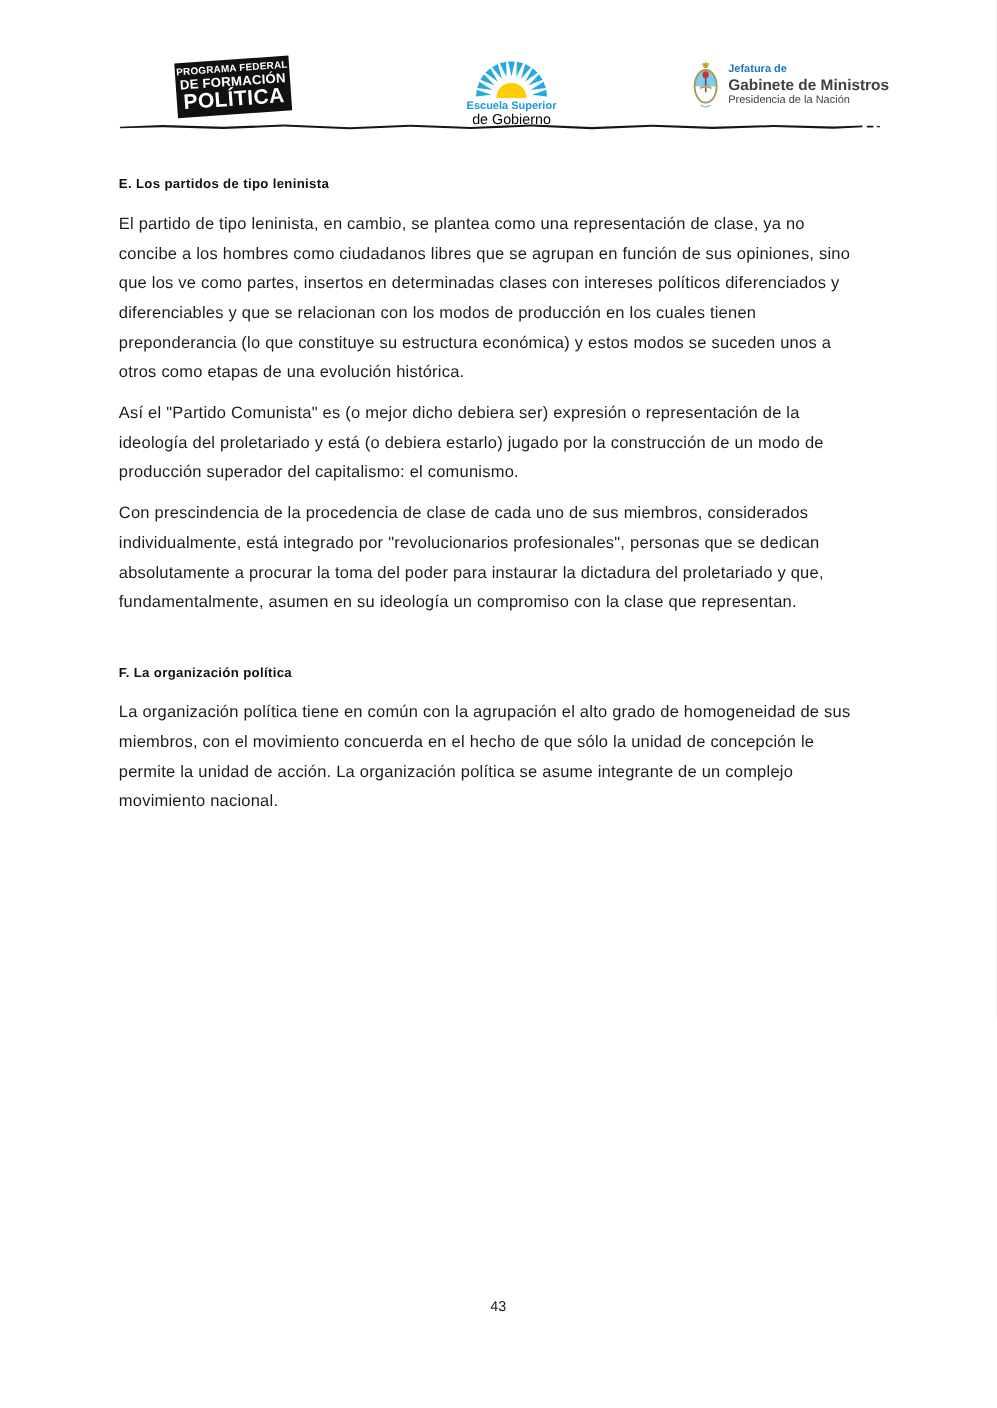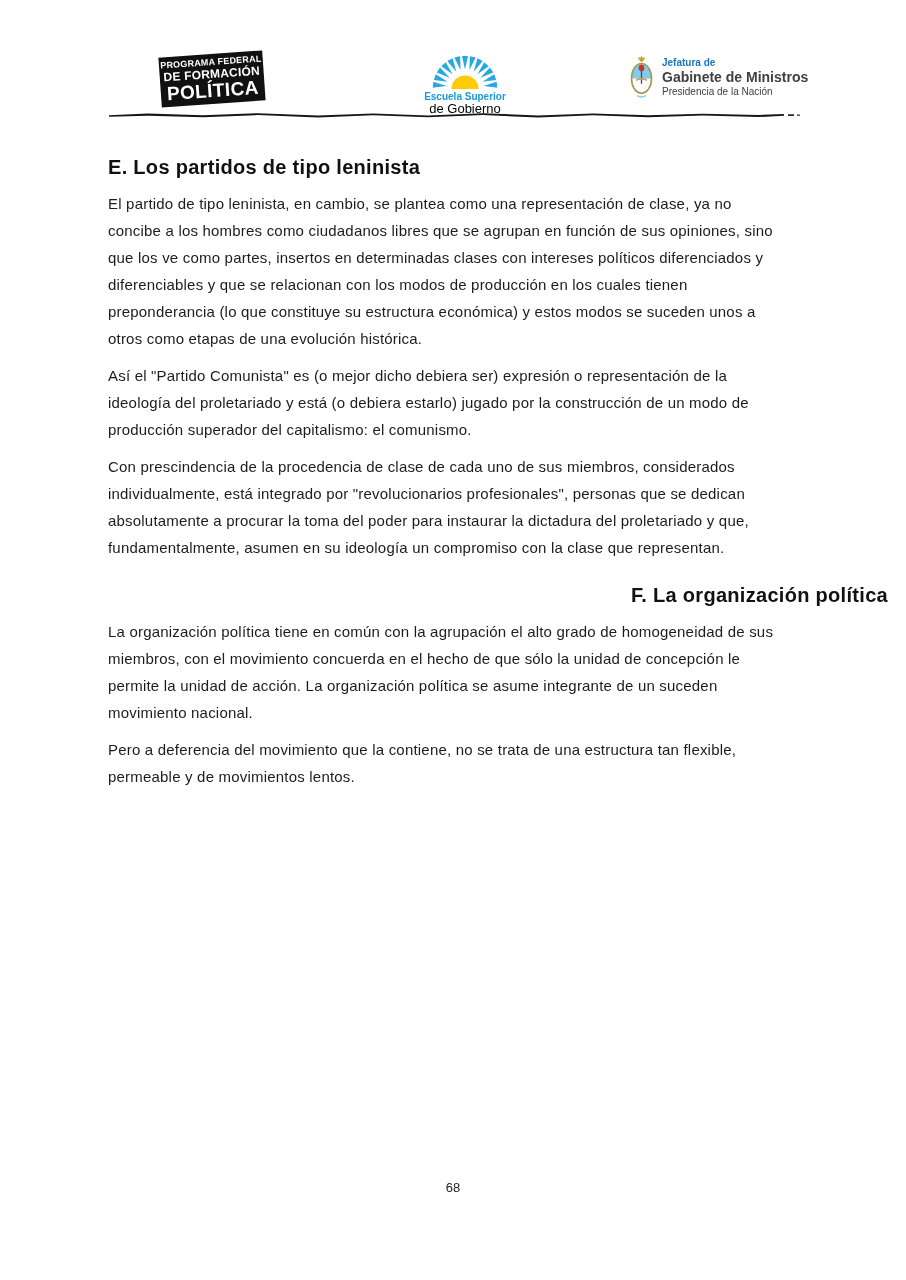--- a/index.html
+++ b/index.html
@@ -46,25 +46,25 @@
 
   .divider { position: absolute; left: 108px; top: 109px; }
 
   
   .doc {
     position: absolute; left: 108px; top: 156px; width: 780px;
     color: #1c1c1c;
   }
   .doc h2 {
     margin: 0 0 12px 0;
-    font-size: 20px; font-weight: bold;
+    font-size: 12px; font-weight: bold;
     line-height: 22px; letter-spacing: 0.3px;
     color: #111111;
   }
-  .doc h2.sec-f { margin-top: 23px; text-align: right; }
+  .doc h2.sec-f { margin-top: 39px; }
   .doc p {
     margin: 0 0 10px 0;
     font-size: 15px; line-height: 27px; letter-spacing: 0.2px;
     white-space: pre-line;
   }
 
   .pagenum {
     position: absolute; left: 0; top: 1180px; width: 906px;
     text-align: center; font-size: 13px; color: #222222;
   }
@@ -151,23 +151,21 @@
       <p>Con prescindencia de la procedencia de clase de cada uno de sus miembros, considerados
 individualmente, está integrado por "revolucionarios profesionales", personas que se dedican
 absolutamente a procurar la toma del poder para instaurar la dictadura del proletariado y que,
 fundamentalmente, asumen en su ideología un compromiso con la clase que representan.</p>
     </section>
 
     <section>
       <h2 class="sec-f">F. La organización política</h2>
       <p>La organización política tiene en común con la agrupación el alto grado de homogeneidad de sus
 miembros, con el movimiento concuerda en el hecho de que sólo la unidad de concepción le
-permite la unidad de acción. La organización política se asume integrante de un suceden
+permite la unidad de acción. La organización política se asume integrante de un complejo
 movimiento nacional.</p>
-      <p>Pero a deferencia del movimiento que la contiene, no se trata de una estructura tan flexible,
-permeable y de movimientos lentos.</p>
     </section>
 
   </div>
 
-  <div class="pagenum">68</div>
+  <div class="pagenum">43</div>
 
 </div>
 
 </body></html>

